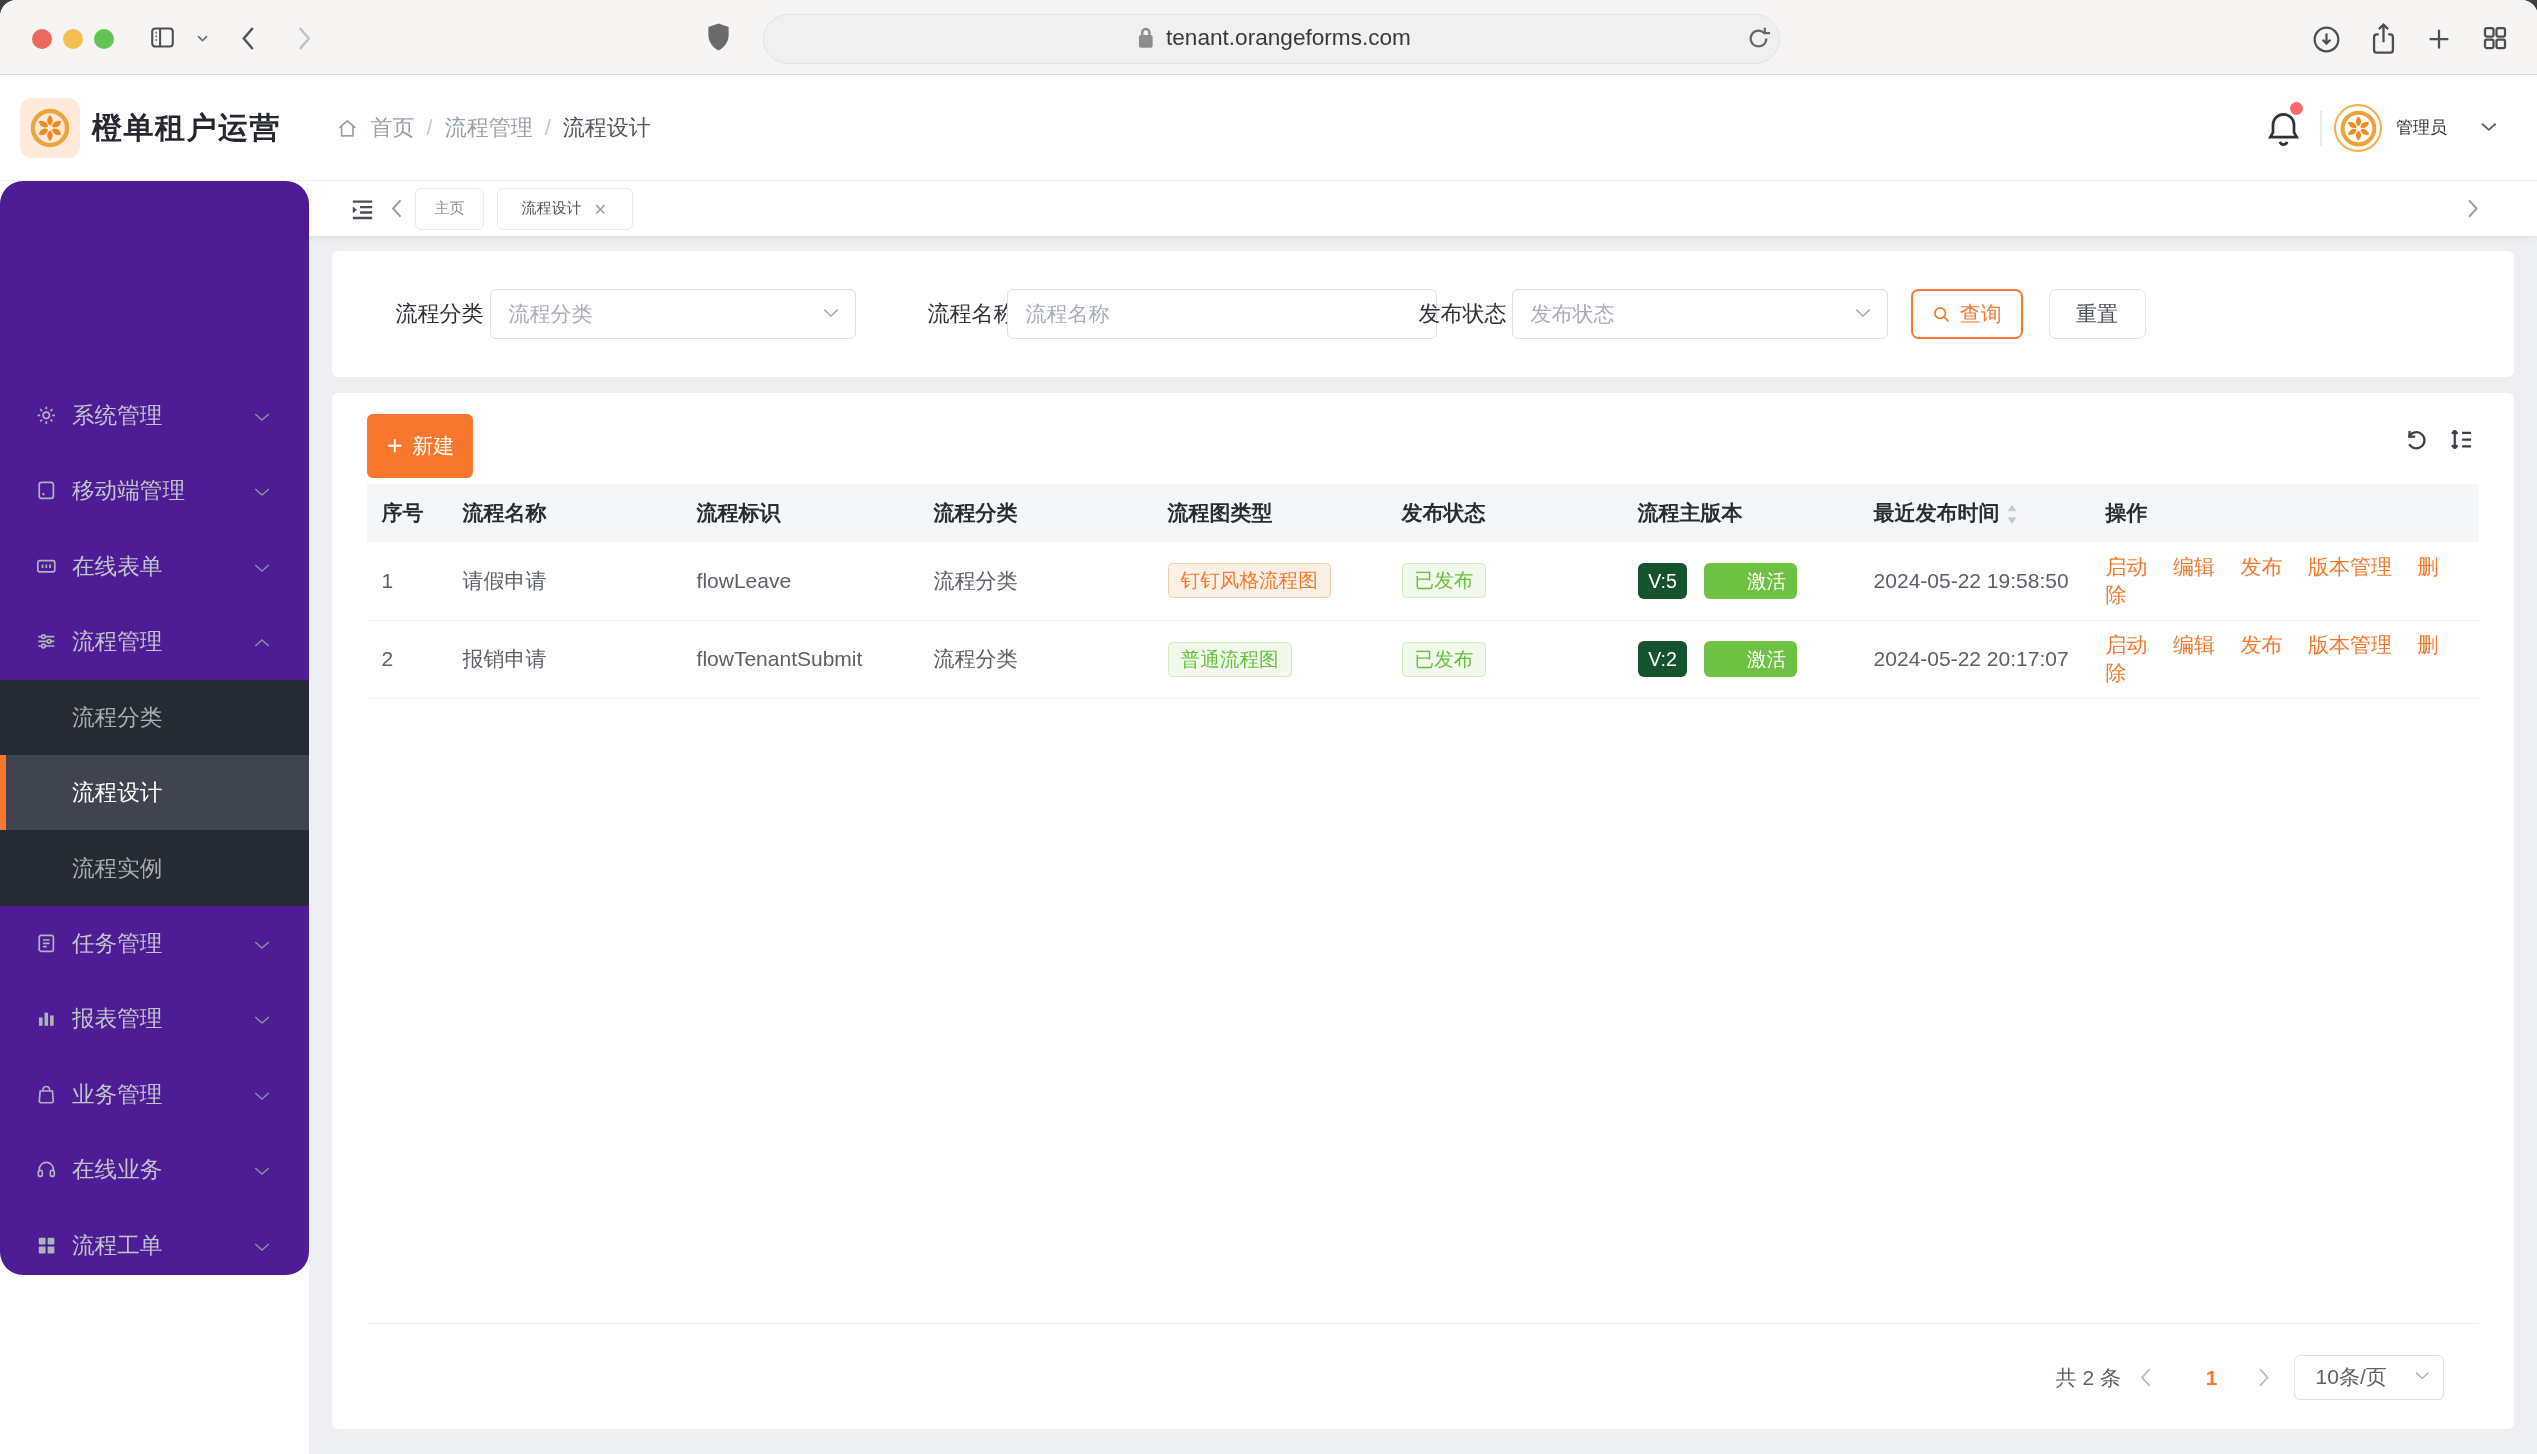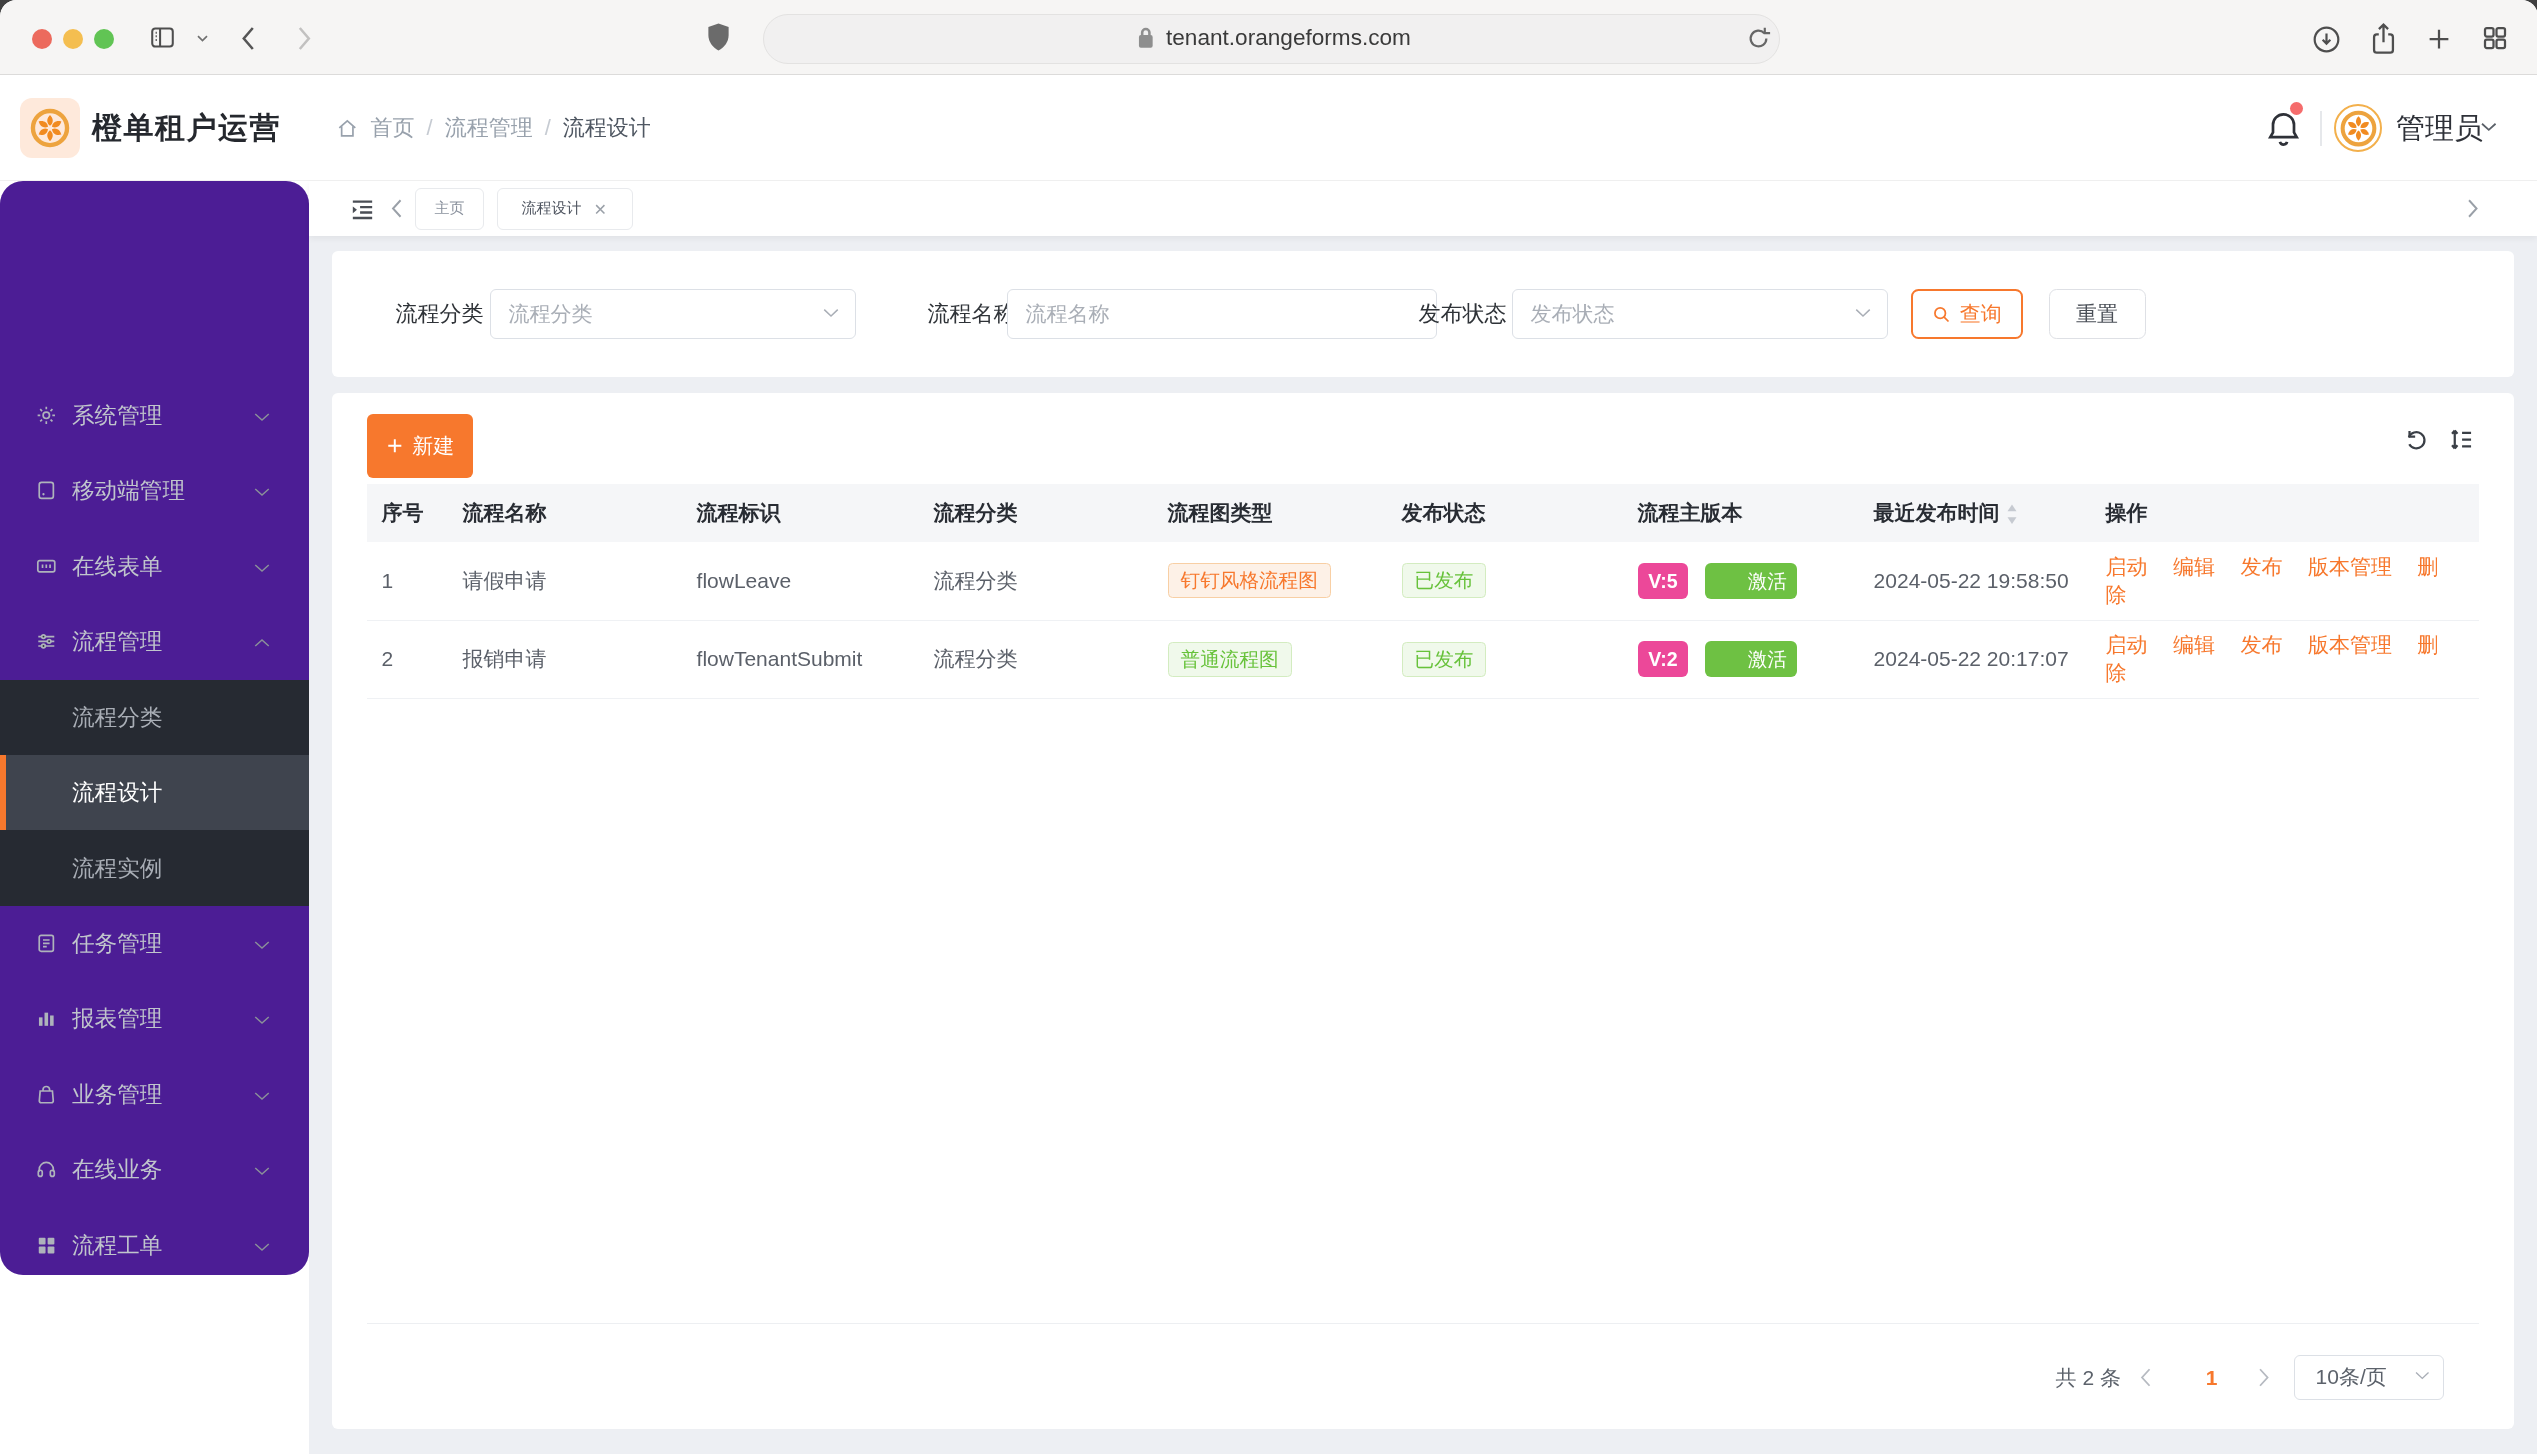--- a/index.html
+++ b/index.html
@@ -21,21 +21,21 @@
   .logo-tile { position:absolute; left:19.6px; top:22.6px; width:60px; height:60px; background:#fee9db; border-radius:12px; display:flex; align-items:center; justify-content:center; }
   .apptitle { position:absolute; left:92px; top:0; height:106px; line-height:106px; font-size:30px; font-weight:bold; color:#25282e; letter-spacing:1.5px; }
   .crumbs { position:absolute; left:336px; top:0; height:106px; display:flex; align-items:center; gap:12px; font-size:22px; }
   .crumb-grey { color:#98a1ac; }
   .crumb-sep { color:#c6cbd2; }
   .crumb-dark { color:#4f5762; }
   .bell-wrap { position:absolute; left:2264px; top:33px; width:39px; height:42px; color:#2e3138; }
   .bell-dot { position:absolute; left:2290px; top:27px; width:13px; height:13px; border-radius:50%; background:#f56c6c; }
   .hdr-divider { position:absolute; left:2320px; top:36px; width:1.5px; height:35px; background:#e6e8eb; }
   .avatar { position:absolute; left:2334px; top:29px; width:48px; height:48px; border-radius:50%; background:#fff; border:2.3px solid #f3b04c; display:flex; align-items:center; justify-content:center; }
-  .username { position:absolute; left:2396px; top:0; height:106px; line-height:106px; font-size:29px; color:#2e3138; }
+  .username { position:absolute; left:2396px; top:0; height:106px; line-height:106px; font-size:17px; color:#2e3138; }
   .user-chev { position:absolute; left:2479px; top:45px; color:#5a6068; }
 
   
   .sidebar { position:absolute; left:0; top:181px; width:309px; height:1094px; background:#4c1d95;border-radius:23px; }
   .snav { position:absolute; left:0; width:309px; height:75px; cursor:pointer; }
   .snav .ic { position:absolute; left:35px; top:26.4px; color:#aeb3bb; }
   .snav .lbl { position:absolute; left:72px; top:0; height:75px; line-height:75px; font-size:22.6px; color:#c0c5cc; }
   .snav .chev { position:absolute; left:253px; top:33px; color:#8a9099; }
   .submenu { position:absolute; left:0; top:499px; width:309px; height:226px; background:#262a32; }
   .subitem { position:absolute; left:0; width:309px; height:75px; cursor:pointer; }
@@ -70,21 +70,21 @@
 
   .table-wrap { position:absolute; left:35px; top:91px; width:2112px; height:840px; border-bottom:1.5px solid #edeff2; }
   table.grid { width:2112px; border-collapse:collapse; table-layout:fixed; }
   table.grid th { height:58px; background:#f5f6f8; text-align:left; padding-left:15px; font-size:21px; font-weight:bold; color:#282c33; }
   table.grid td { height:78px; padding-left:15px; font-size:21px; color:#5b6069; border-bottom:1.5px solid #eff1f4; background:#fff; }
   .sortcarets { display:inline-block; vertical-align:middle; margin-left:6px; }
   .tag { display:inline-block; height:35px; line-height:32px; padding:0 12px; border-radius:4.5px; font-size:19.6px; }
   .tag-orange { color:#f7782d; background:#fdf1e7; border:1.5px solid #f8cfa4; }
   .tag-green { color:#67c23a; background:#f0f9eb; border:1.5px solid #d3ecc0; }
   .badge { display:inline-block; height:36px; line-height:36px; padding:0 10.6px; border-radius:6px; font-size:19.6px; color:#fff; }
-  .badge-orange { background:#ec4899;font-weight:bold; }
+  .badge-orange { background:#14532d; }
   .badge-green { background:#6ec143; margin-left:10.6px;padding-left:43px; }
   .datecell { color:#303133; }
   .alink { color:#f7782d; margin-right:19.6px; cursor:pointer; }
 
   .pager { position:absolute; left:0; top:962px; width:2182px; height:45px; font-size:21px; }
   .pg-total { position:absolute; left:1724px; top:0; height:45px; line-height:45px; color:#5c626b; }
   .pg-arrow { position:absolute; top:12px; color:#b6bac1; cursor:pointer; }
   .pg-page { position:absolute; left:1865px; top:0; width:30px; height:45px; line-height:45px; text-align:center; color:#f7782d; font-weight:bold; cursor:pointer; }
   .pg-size { position:absolute; left:1962px; top:0; width:150px; height:45px; border:1.5px solid #dce0e6; border-radius:6px; background:#fff; }
   .pg-size .ph { position:absolute; left:21px; top:0; height:42px; line-height:42px; color:#5c626b; font-size:21px; }

